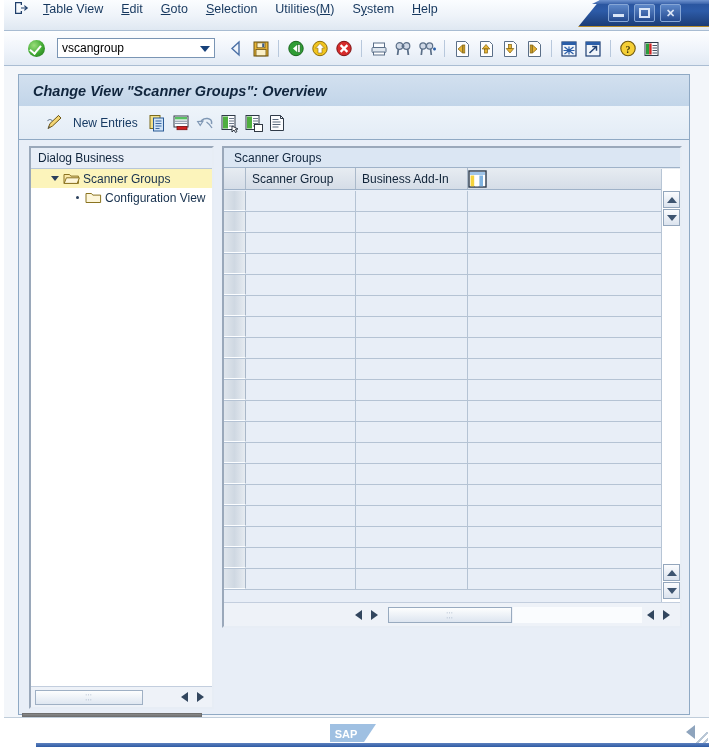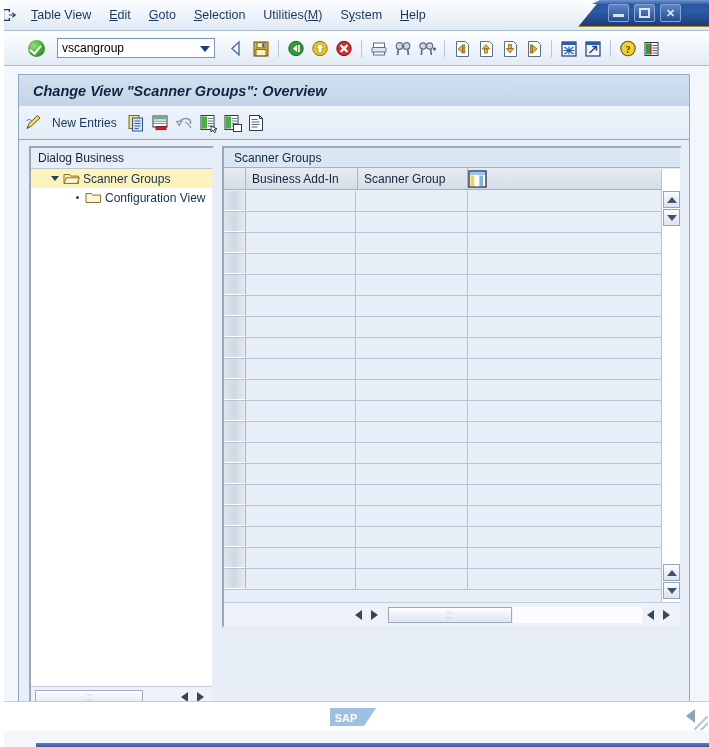--- a/index.html
+++ b/index.html
@@ -29,21 +29,22 @@
 
   
   #menu-bar {
     position: absolute;
     left: 0; top: 0;
     width: 709px; height: 31px;
     background: linear-gradient(to bottom, #fbfdff 0%, #eef3f9 55%, #dfe8f2 100%);
     border-bottom: 1px solid #a8bcd2;
     box-sizing: border-box;
     display: flex;
-    align-items: center;
+    align-items: flex-start;
+    padding-left: 12px;
     overflow: hidden;
   }
   .menu-item {
     font-size: 12.5px;
     color: #15375e;
     padding: 2px 9px;
     white-space: nowrap;
     cursor: default;
   }
   .menu-item u { text-decoration: underline; }
@@ -211,21 +212,21 @@
   #app-toolbar {
     position: absolute;
     left: 18px; top: 106px;
     width: 672px; height: 34px;
     background: linear-gradient(to bottom,#eef4fa 0%,#e3ecf6 100%);
     border: 1px solid #8fa9c4;
     border-top: none;
     box-sizing: border-box;
     display: flex;
     align-items: center;
-    padding-left: 3px;
+    padding-left: 24px;
     overflow: hidden;
   }
   #new-entries-label {
     font-size: 12px;
     color: #173a63;
     margin: 0 8px 0 6px;
     white-space: nowrap;
     cursor: pointer;
   }
   .app-btn {
@@ -476,21 +477,21 @@
     align-items: center;
     justify-content: center;
     cursor: pointer;
   }
   #hs-track { flex: 1 1 auto; height: 16px; background: #fafcfe; margin-left: 1px; }
   #hs-right-arrows { display: flex; margin-right: 6px; }
 
   
   #status-bar {
     position: absolute;
-    left: 0; bottom: 16px;
+    left: 0; bottom: 0;
     width: 709px; height: 30px;
     background: #ffffff;
     border-top: 1px solid #c0cdda;
     box-sizing: border-box;
     overflow: hidden;
   }
   #sap-logo {
     position: absolute;
     left: 330px; top: 6px;
     width: 46px; height: 18px;
@@ -804,22 +805,22 @@
         <div style="width:4px;"></div>
       </div>
     </div>
 
     <div id="table-panel">
 
       <div id="table-caption">Scanner Groups</div>
 
       <div id="table-head">
         <div class="th" id="th-select"></div>
+        <div class="th" id="th-scanner-group">Scanner Group</div>
         <div class="th" id="th-business-addin">Business Add-In</div>
-        <div class="th" id="th-scanner-group">Scanner Group</div>
         <div id="col-config-icon">
           <svg width="19" height="18" viewBox="0 0 19 18">
             <rect x="1" y="1" width="17" height="16" fill="#ffffff" stroke="#2b3a4c" stroke-width="1.4"></rect>
             <rect x="2" y="2" width="15" height="3" fill="#9fc4e8"></rect>
             <rect x="2.6" y="5.5" width="3.6" height="10.8" fill="#f5d33c"></rect>
             <rect x="7" y="5.5" width="3.6" height="10.8" fill="#ffffff"></rect>
             <rect x="11.4" y="5.5" width="3.6" height="10.8" fill="#7fb3e0"></rect>
           </svg>
         </div>
       </div>

